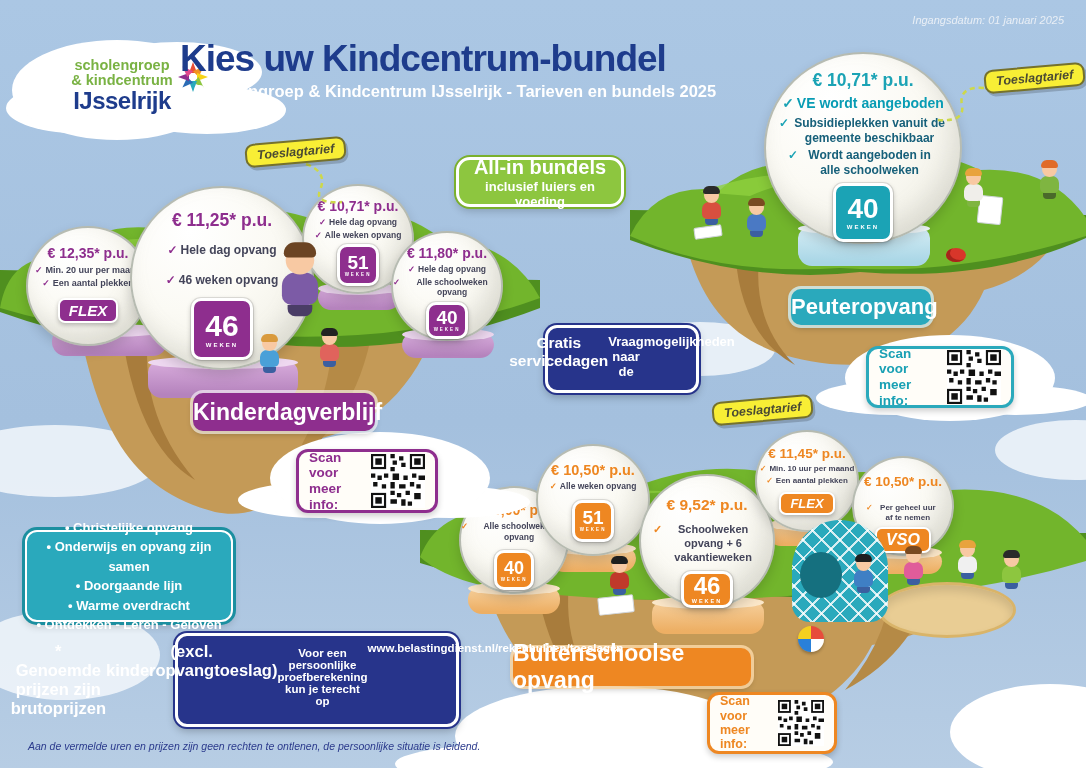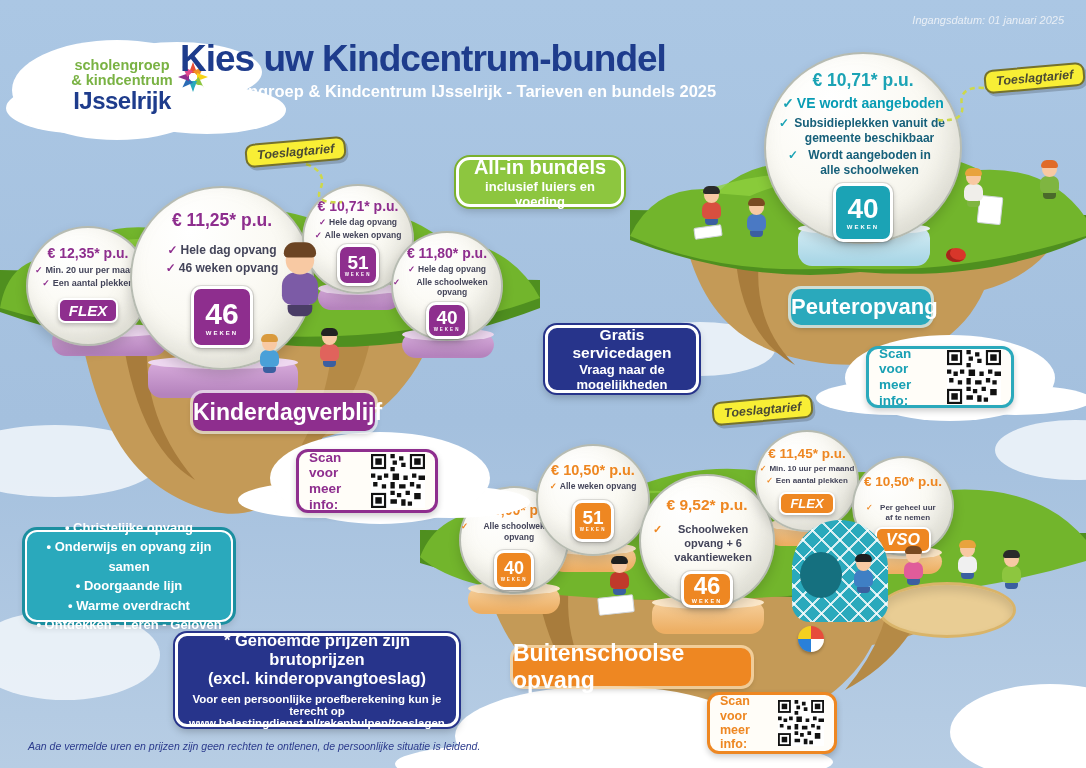--- a/index.html
+++ b/index.html
@@ -23,21 +23,21 @@
   .logo .l1,.logo .l2{color:#79b243;font-size:14.5px;font-weight:700}
   .logo .l3{color:#1e3c8c;font-size:24px;font-weight:800;letter-spacing:-.5px}
   .logo-star{position:absolute;left:176px;top:60px}
 
   
   .tag{position:absolute;background:#f8ee35;border:2px solid #75712c;border-radius:9px;
        padding:3px 10px;font-weight:800;font-style:italic;font-size:12.5px;color:#4a4a33;
        transform:rotate(-5deg);box-shadow:2px 3px 0 rgba(0,0,0,.18);white-space:nowrap;z-index:30}
   .bluebox{position:absolute;background:#27348b;border:3px solid #fff;border-radius:12px;
            color:#fff;text-align:center;box-shadow:0 0 0 2px #27348b,0 4px 8px rgba(0,0,0,.25);z-index:30;
-           display:flex;flex-direction:column;justify-content:center;padding:6px 10px;box-sizing:border-box}
+           display:flex;flex-direction:row;justify-content:center;padding:6px 10px;box-sizing:border-box}
   .greenbox{position:absolute;background:#8dc63f;border:3px solid #fff;border-radius:14px;
             color:#fff;text-align:center;box-shadow:0 0 0 2px #7ab02d,0 4px 8px rgba(0,0,0,.2);z-index:30;
             display:flex;flex-direction:column;justify-content:center;padding:4px 12px;box-sizing:border-box}
   .tealbox{position:absolute;background:#2aa9bc;border:2px solid #fff;border-radius:12px;
            color:#fff;text-align:center;box-shadow:0 0 0 3px #1b8fa0,0 4px 8px rgba(0,0,0,.2);z-index:30;
            display:flex;flex-direction:column;justify-content:center;padding:8px 6px;box-sizing:border-box;
            font-size:13px;font-weight:800;line-height:1.5}
   .seclabel{position:absolute;display:flex;align-items:center;color:#fff;
             font-weight:800;border-radius:10px;z-index:30;
             box-shadow:0 0 0 3px rgba(255,255,255,.6),0 3px 6px rgba(0,0,0,.25)}
@@ -204,21 +204,21 @@
         </div>
       <div class="tbadge" style="font-size:15px;margin-top:8px">FLEX</div>
     </div>
 
     <div class="bubble" style="left:130px;top:186px;width:184px;height:184px;padding-top:22px">
       <div class="price" style="font-size:17.5px">€ 11,25* p.u.</div>
       <div class="feat" style="font-size:12px;margin-top:12px">
           <span class="check"></span>
           <span>Hele dag opvang</span>
         </div>
-      <div class="feat" style="font-size:12px;margin-top:3px">
+      <div class="feat" style="font-size:12px;margin-top:15px">
           <span class="check"></span>
           <span>46 weken opvang</span>
         </div>
       <div class="wbadge" style="width:56px;height:56px;margin-top:10px">
         <span class="wnum" style="font-size:30px">46</span>
         <span class="wlbl" style="font-size:6px">WEKEN</span>
       </div>
     </div>
 
     <div class="bubble" style="left:302px;top:184px;width:112px;height:110px;padding-top:12px">

